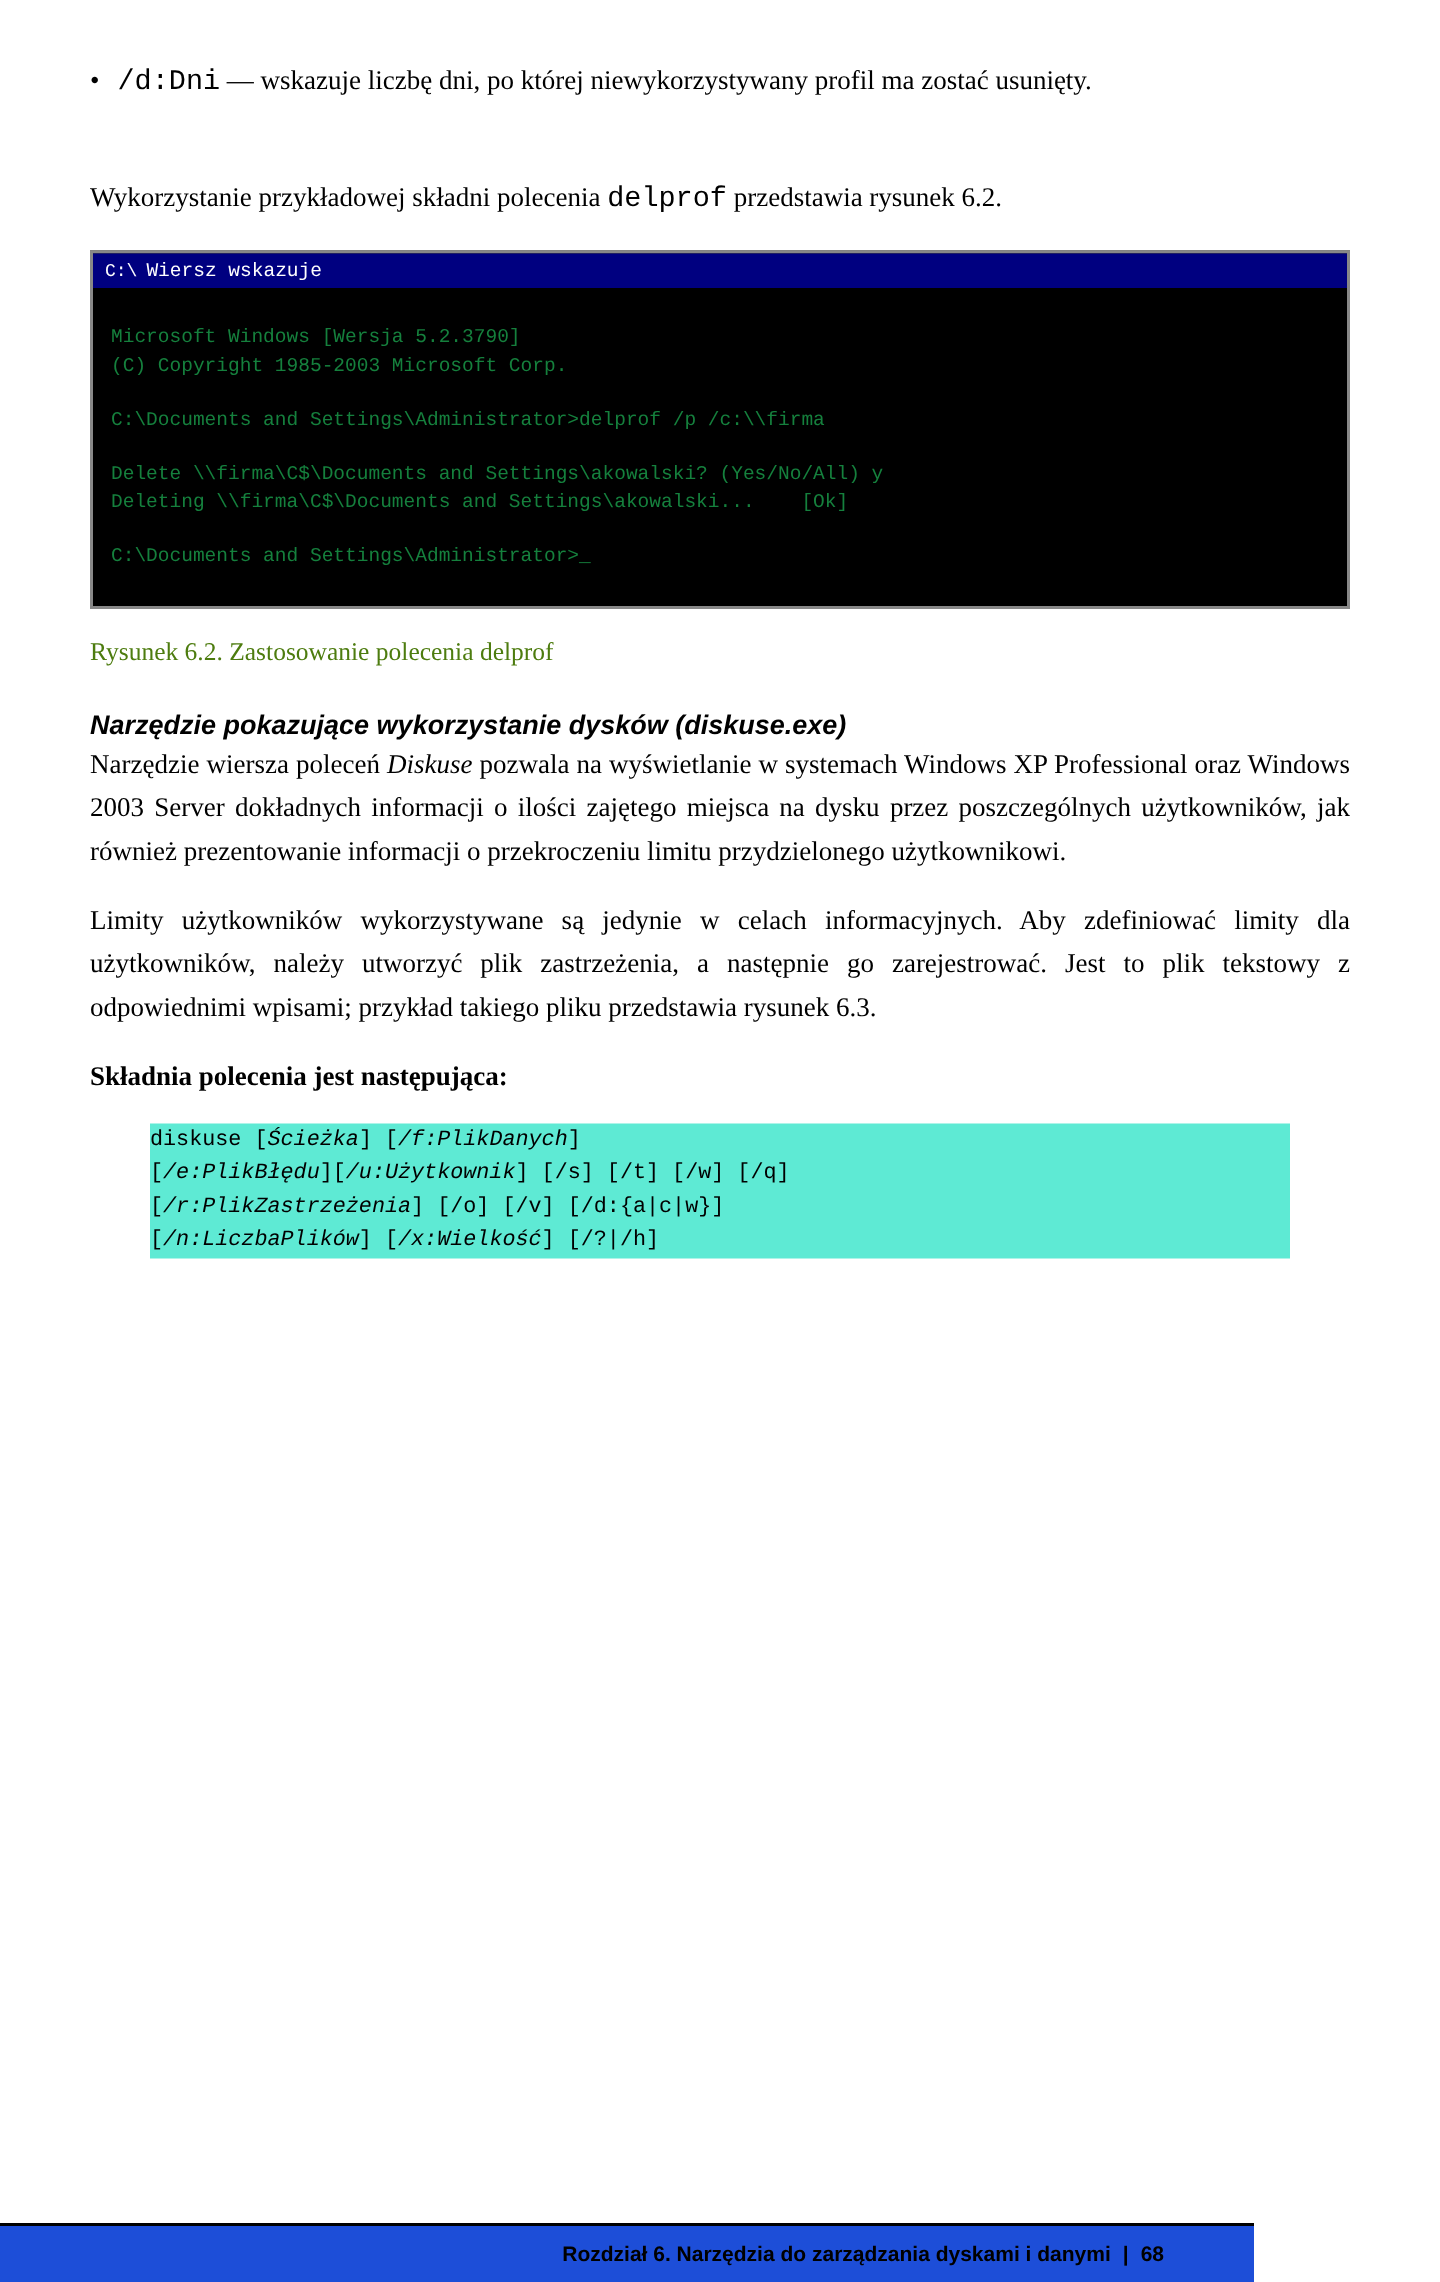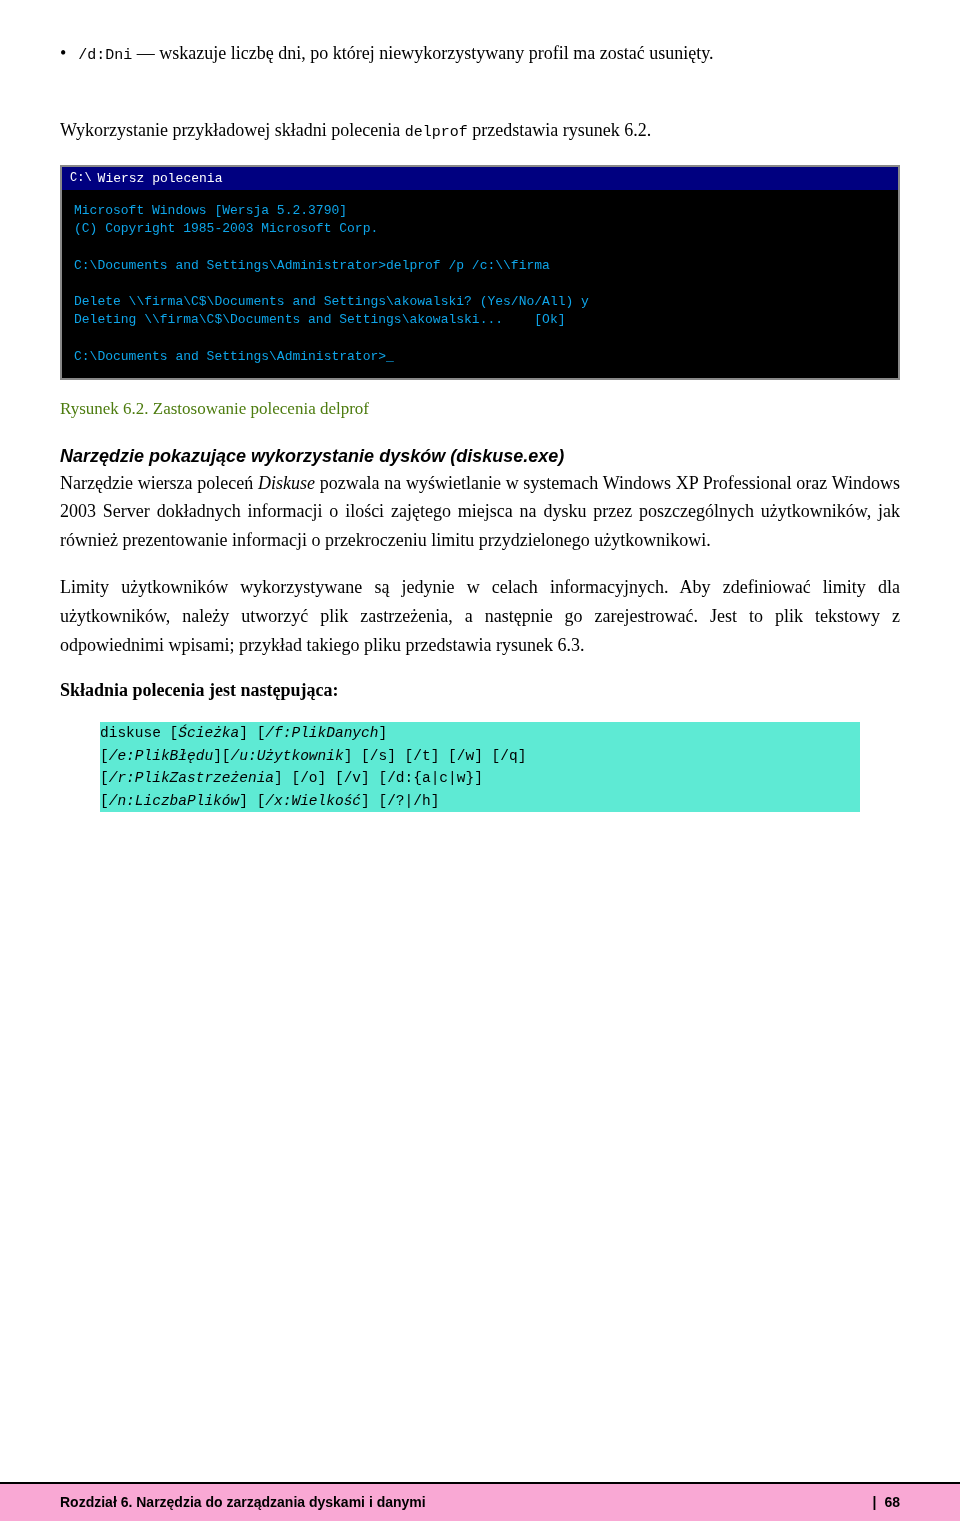--- a/index.html
+++ b/index.html
@@ -30,21 +30,21 @@
     }
 
     .bullet-dot {
       margin-right: 12px;
       font-size: 18px;
       flex-shrink: 0;
     }
 
     .inline-code {
       font-family: 'Courier New', Courier, monospace;
-      font-size: 15px;
+      font-size: 19px;
     }
 
     .intro-paragraph {
       margin-bottom: 18px;
       font-size: 18px;
       line-height: 1.6;
       margin-top: 48px;
     }
 
     
@@ -64,24 +64,24 @@
       align-items: center;
       gap: 6px;
     }
 
     .cmd-titlebar-icon {
       font-size: 12px;
     }
 
     .cmd-body {
       background: #000000;
-      color: #0ea5e9;
+      color: #15803d;
       font-family: 'Courier New', Courier, monospace;
       font-size: 13px;
-      padding: 12px 12px;
+      padding: 24px 12px;
       line-height: 1.4;
       white-space: pre;
     }
 
     .figure-caption {
       font-size: 17px;
       margin-top: 8px;
       margin-bottom: 24px;
       color: #4d7c0f;
     }
@@ -115,27 +115,27 @@
       font-size: 18px;
       font-weight: bold;
       margin-top: 6px;
     }
 
     
     .page-footer {
       position: fixed;
       bottom: 0;
       left: 0;
-      width: 960px;
+      width: 836px;
       border-top: 2px solid #000;
       padding: 8px 60px;
       display: flex;
-      justify-content: space-between;
+      justify-content: flex-end;
       align-items: center;
-      background: #f9a8d4;
+      background: #1d4ed8;
     }
 
     .footer-chapter {
       font-family: Arial, Helvetica, sans-serif;
       font-weight: bold;
       font-size: 14px;
     }
 
     .footer-divider {
       font-family: Arial, Helvetica, sans-serif;
@@ -168,21 +168,21 @@
     </span>
   </div>
 
   <p class="intro-paragraph">
     Wykorzystanie przykładowej składni polecenia <span class="inline-code">delprof</span> przedstawia rysunek 6.2.
   </p>
 
   <div class="cmd-window">
     <div class="cmd-titlebar">
       <span class="cmd-titlebar-icon">C:\</span>
-      <span>Wiersz polecenia</span>
+      <span>Wiersz wskazuje</span>
     </div>
     <div class="cmd-body"><span>Microsoft Windows [Wersja 5.2.3790]</span>
 <span>(C) Copyright 1985-2003 Microsoft Corp.</span>
 
 <span>C:\Documents and Settings\Administrator&gt;delprof /p /c:\\firma</span>
 
 <span>Delete \\firma\C$\Documents and Settings\akowalski? (Yes/No/All) y</span>
 <span>Deleting \\firma\C$\Documents and Settings\akowalski...    [Ok]</span>
 
 <span>C:\Documents and Settings\Administrator&gt;_</span></div>

